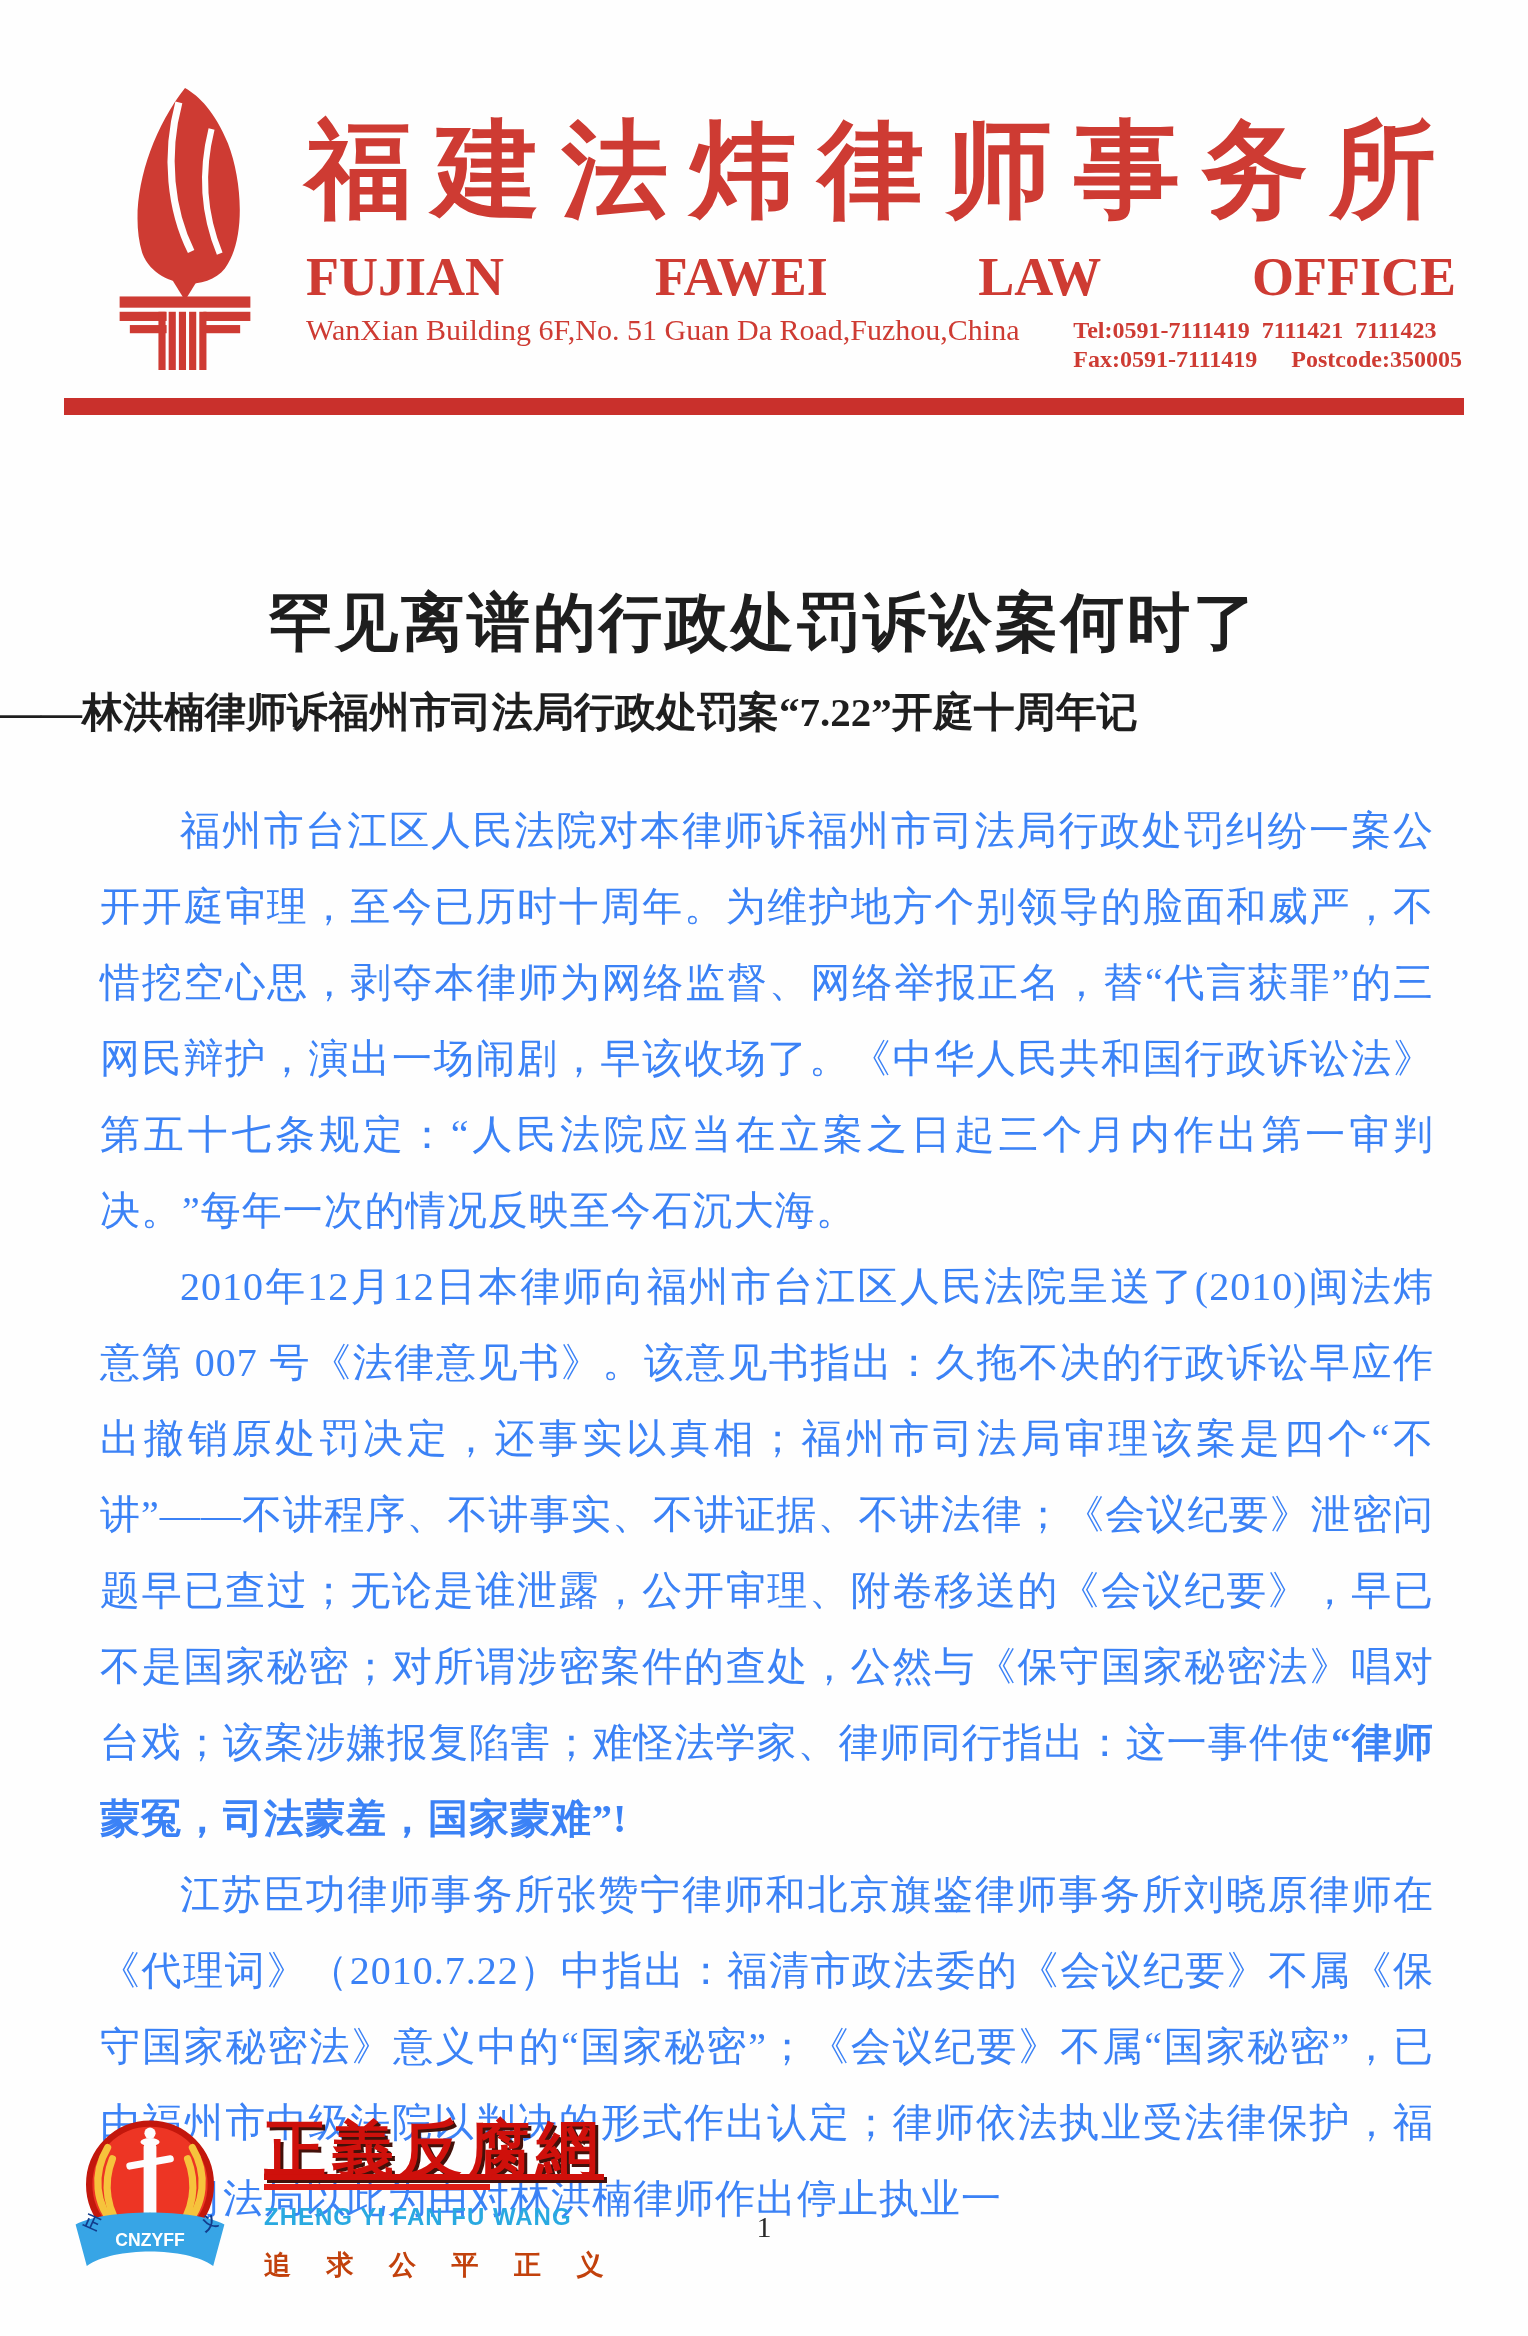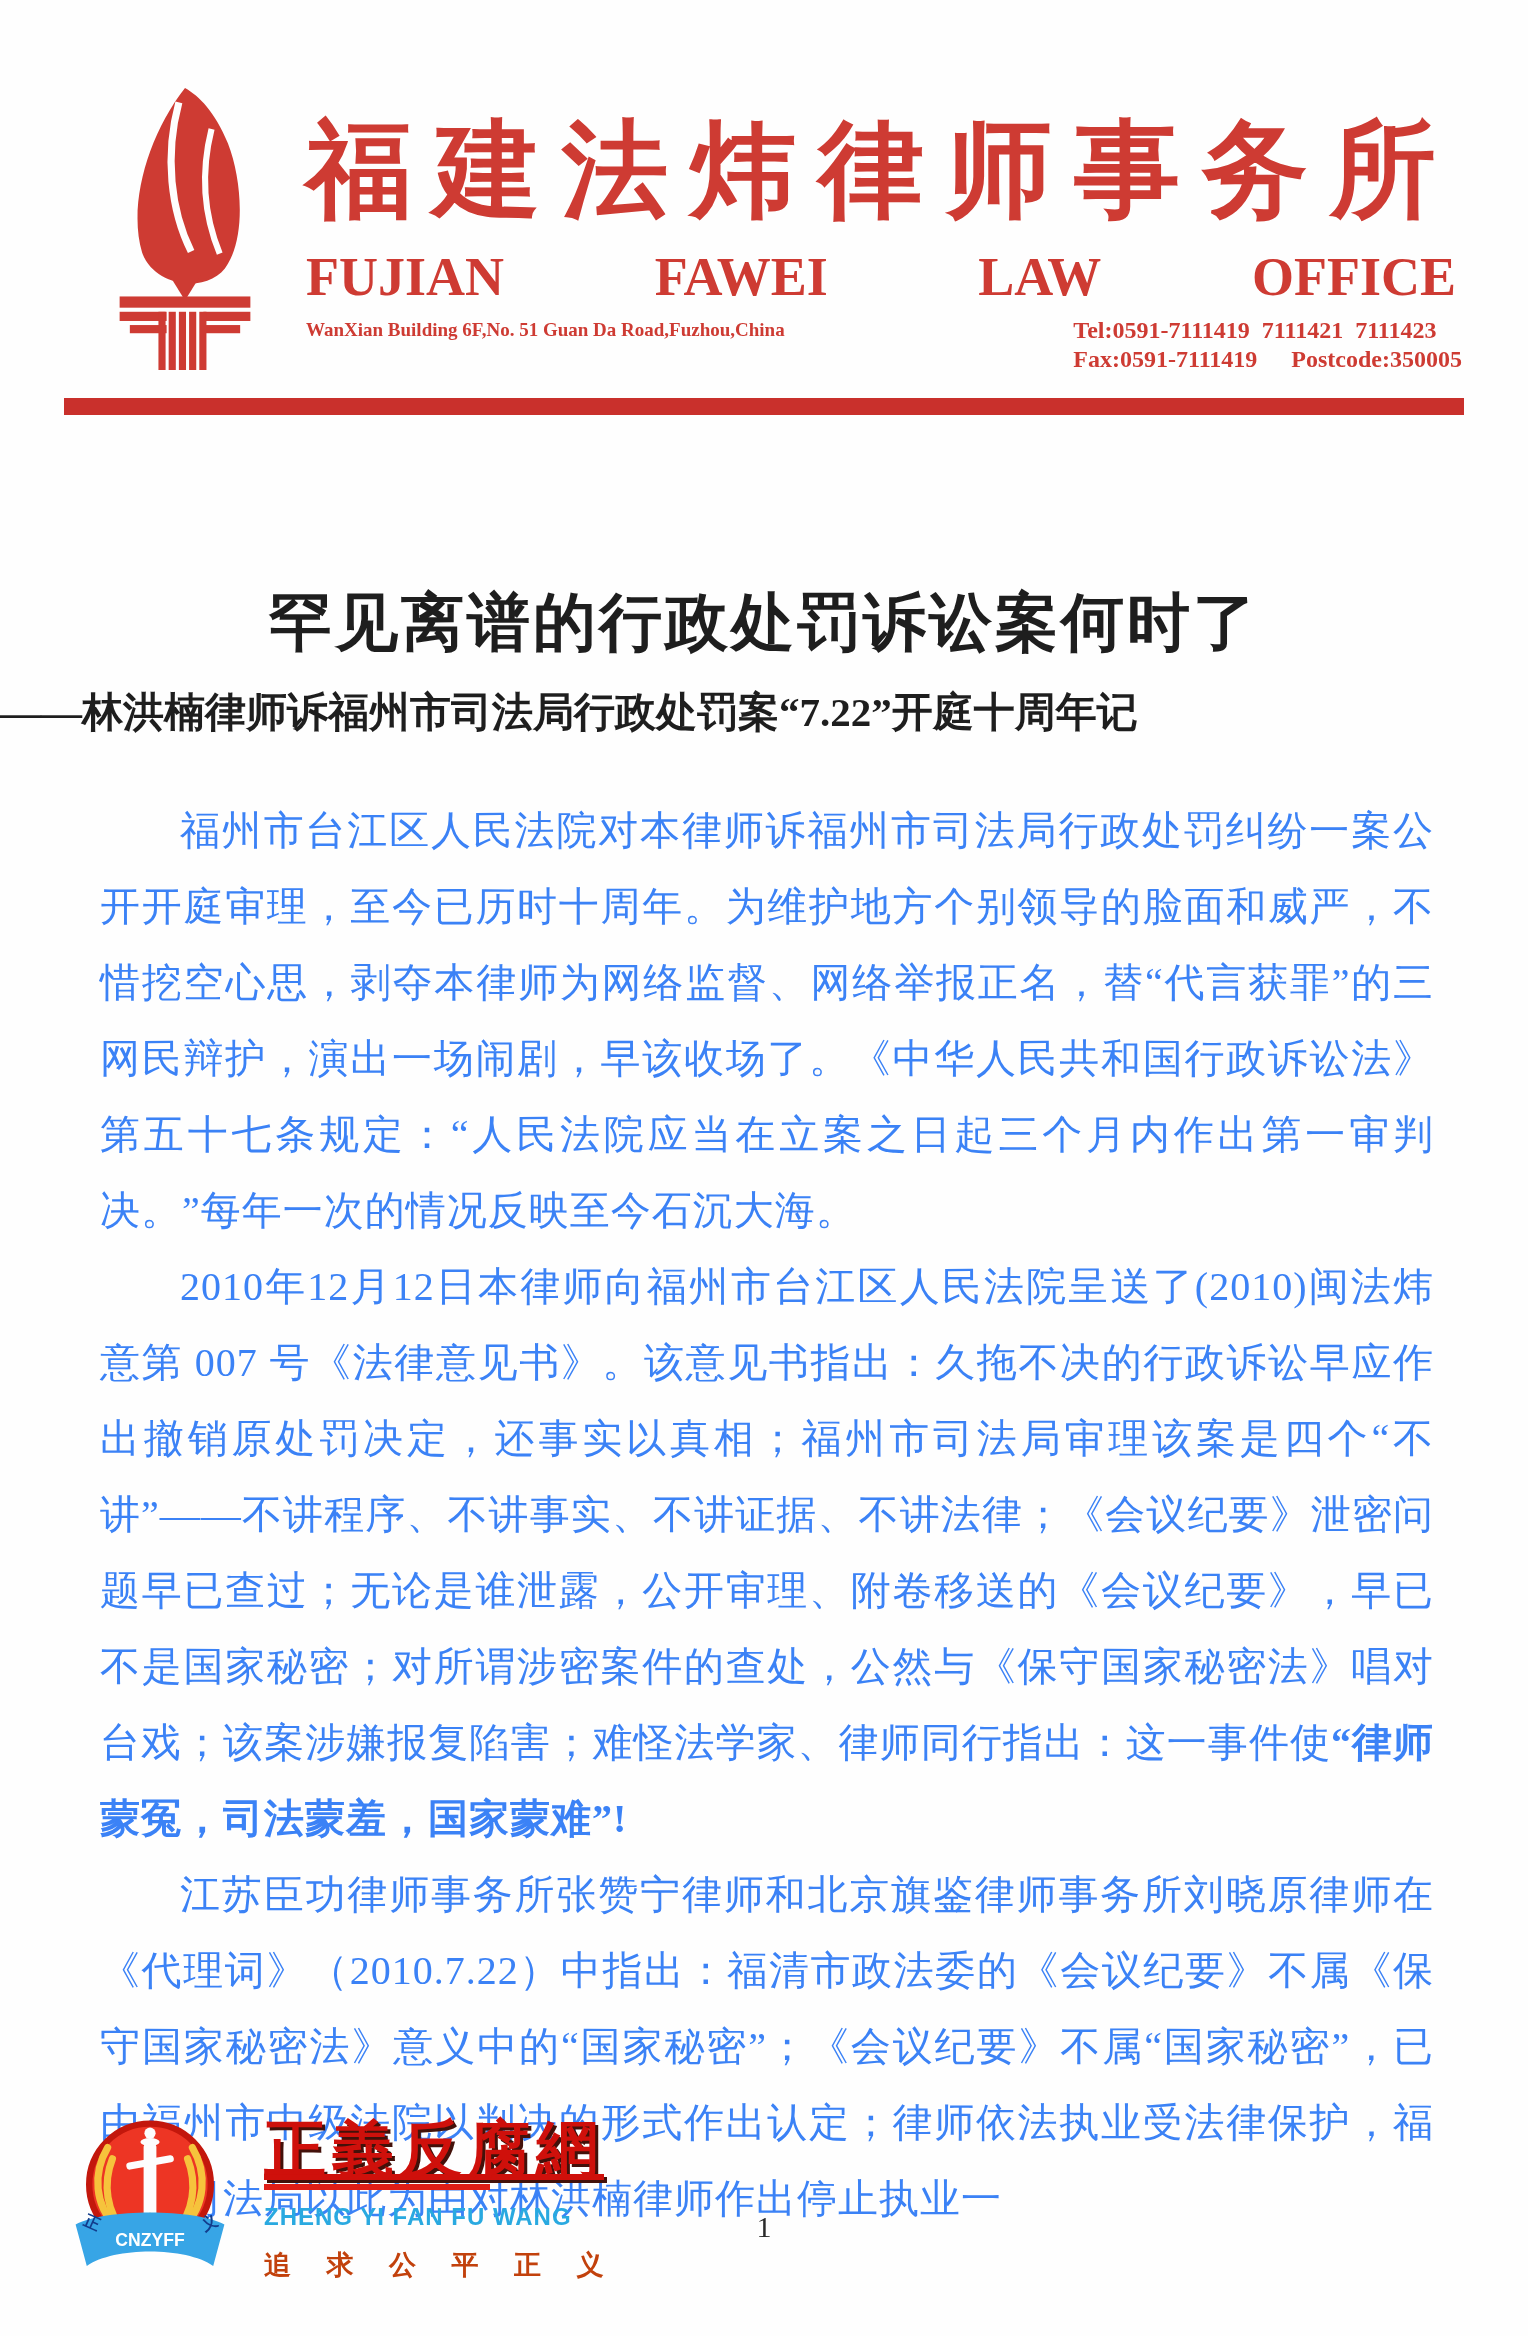--- a/index.html
+++ b/index.html
@@ -46,21 +46,21 @@
   }
   .addr-row{
     display:flex;justify-content:space-between;
     color:var(--hdr-red);
     margin-top:8px;
   }
   .addr-cn{
     font-weight:bold;font-size:26px;line-height:30px;letter-spacing:9px;white-space:nowrap;
   }
   .addr-en{
-    font-weight:bold;font-size:19px;line-height:28px;white-space:pre;
+    font-weight:normal;font-size:30px;line-height:28px;white-space:pre;
   }
   .tel-line,.fax-line{
     font-weight:bold;font-size:24px;line-height:29px;white-space:pre;
   }
   .fax-line{display:flex;gap:34px;}
   .red-bar{
     height:17px;background:var(--bar-red);
     margin:24px 64px 0 64px;
   }
   

